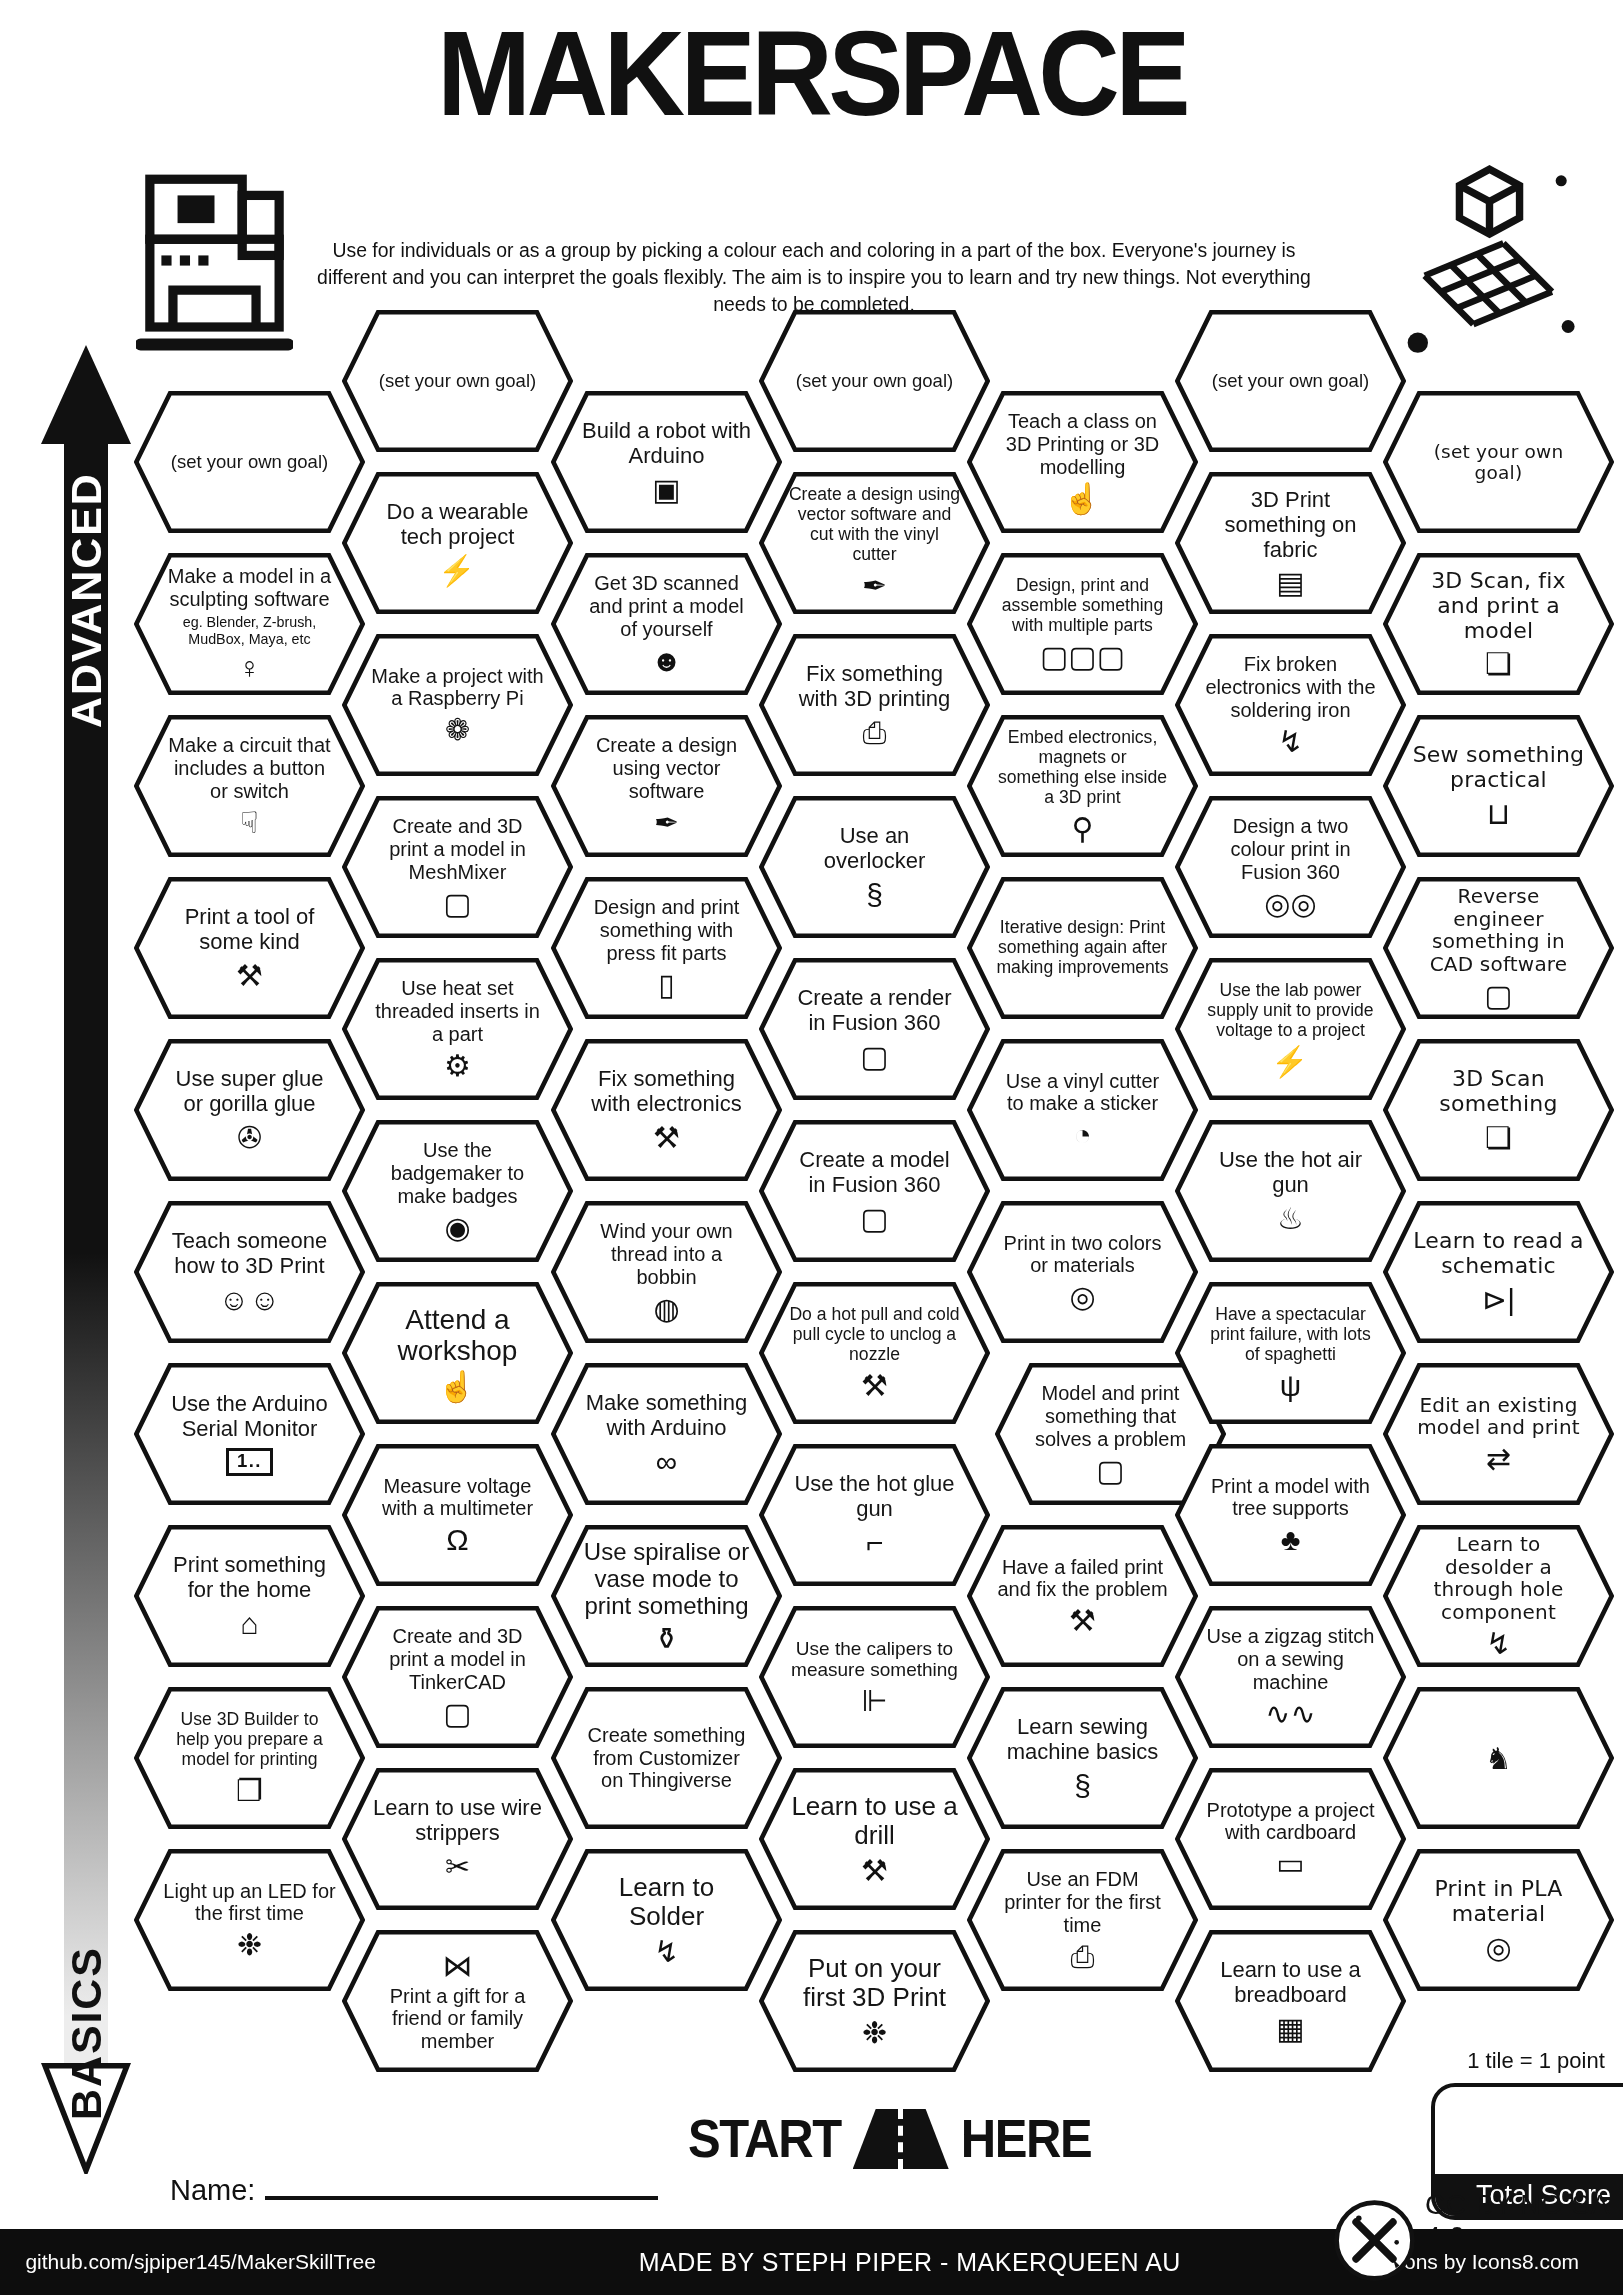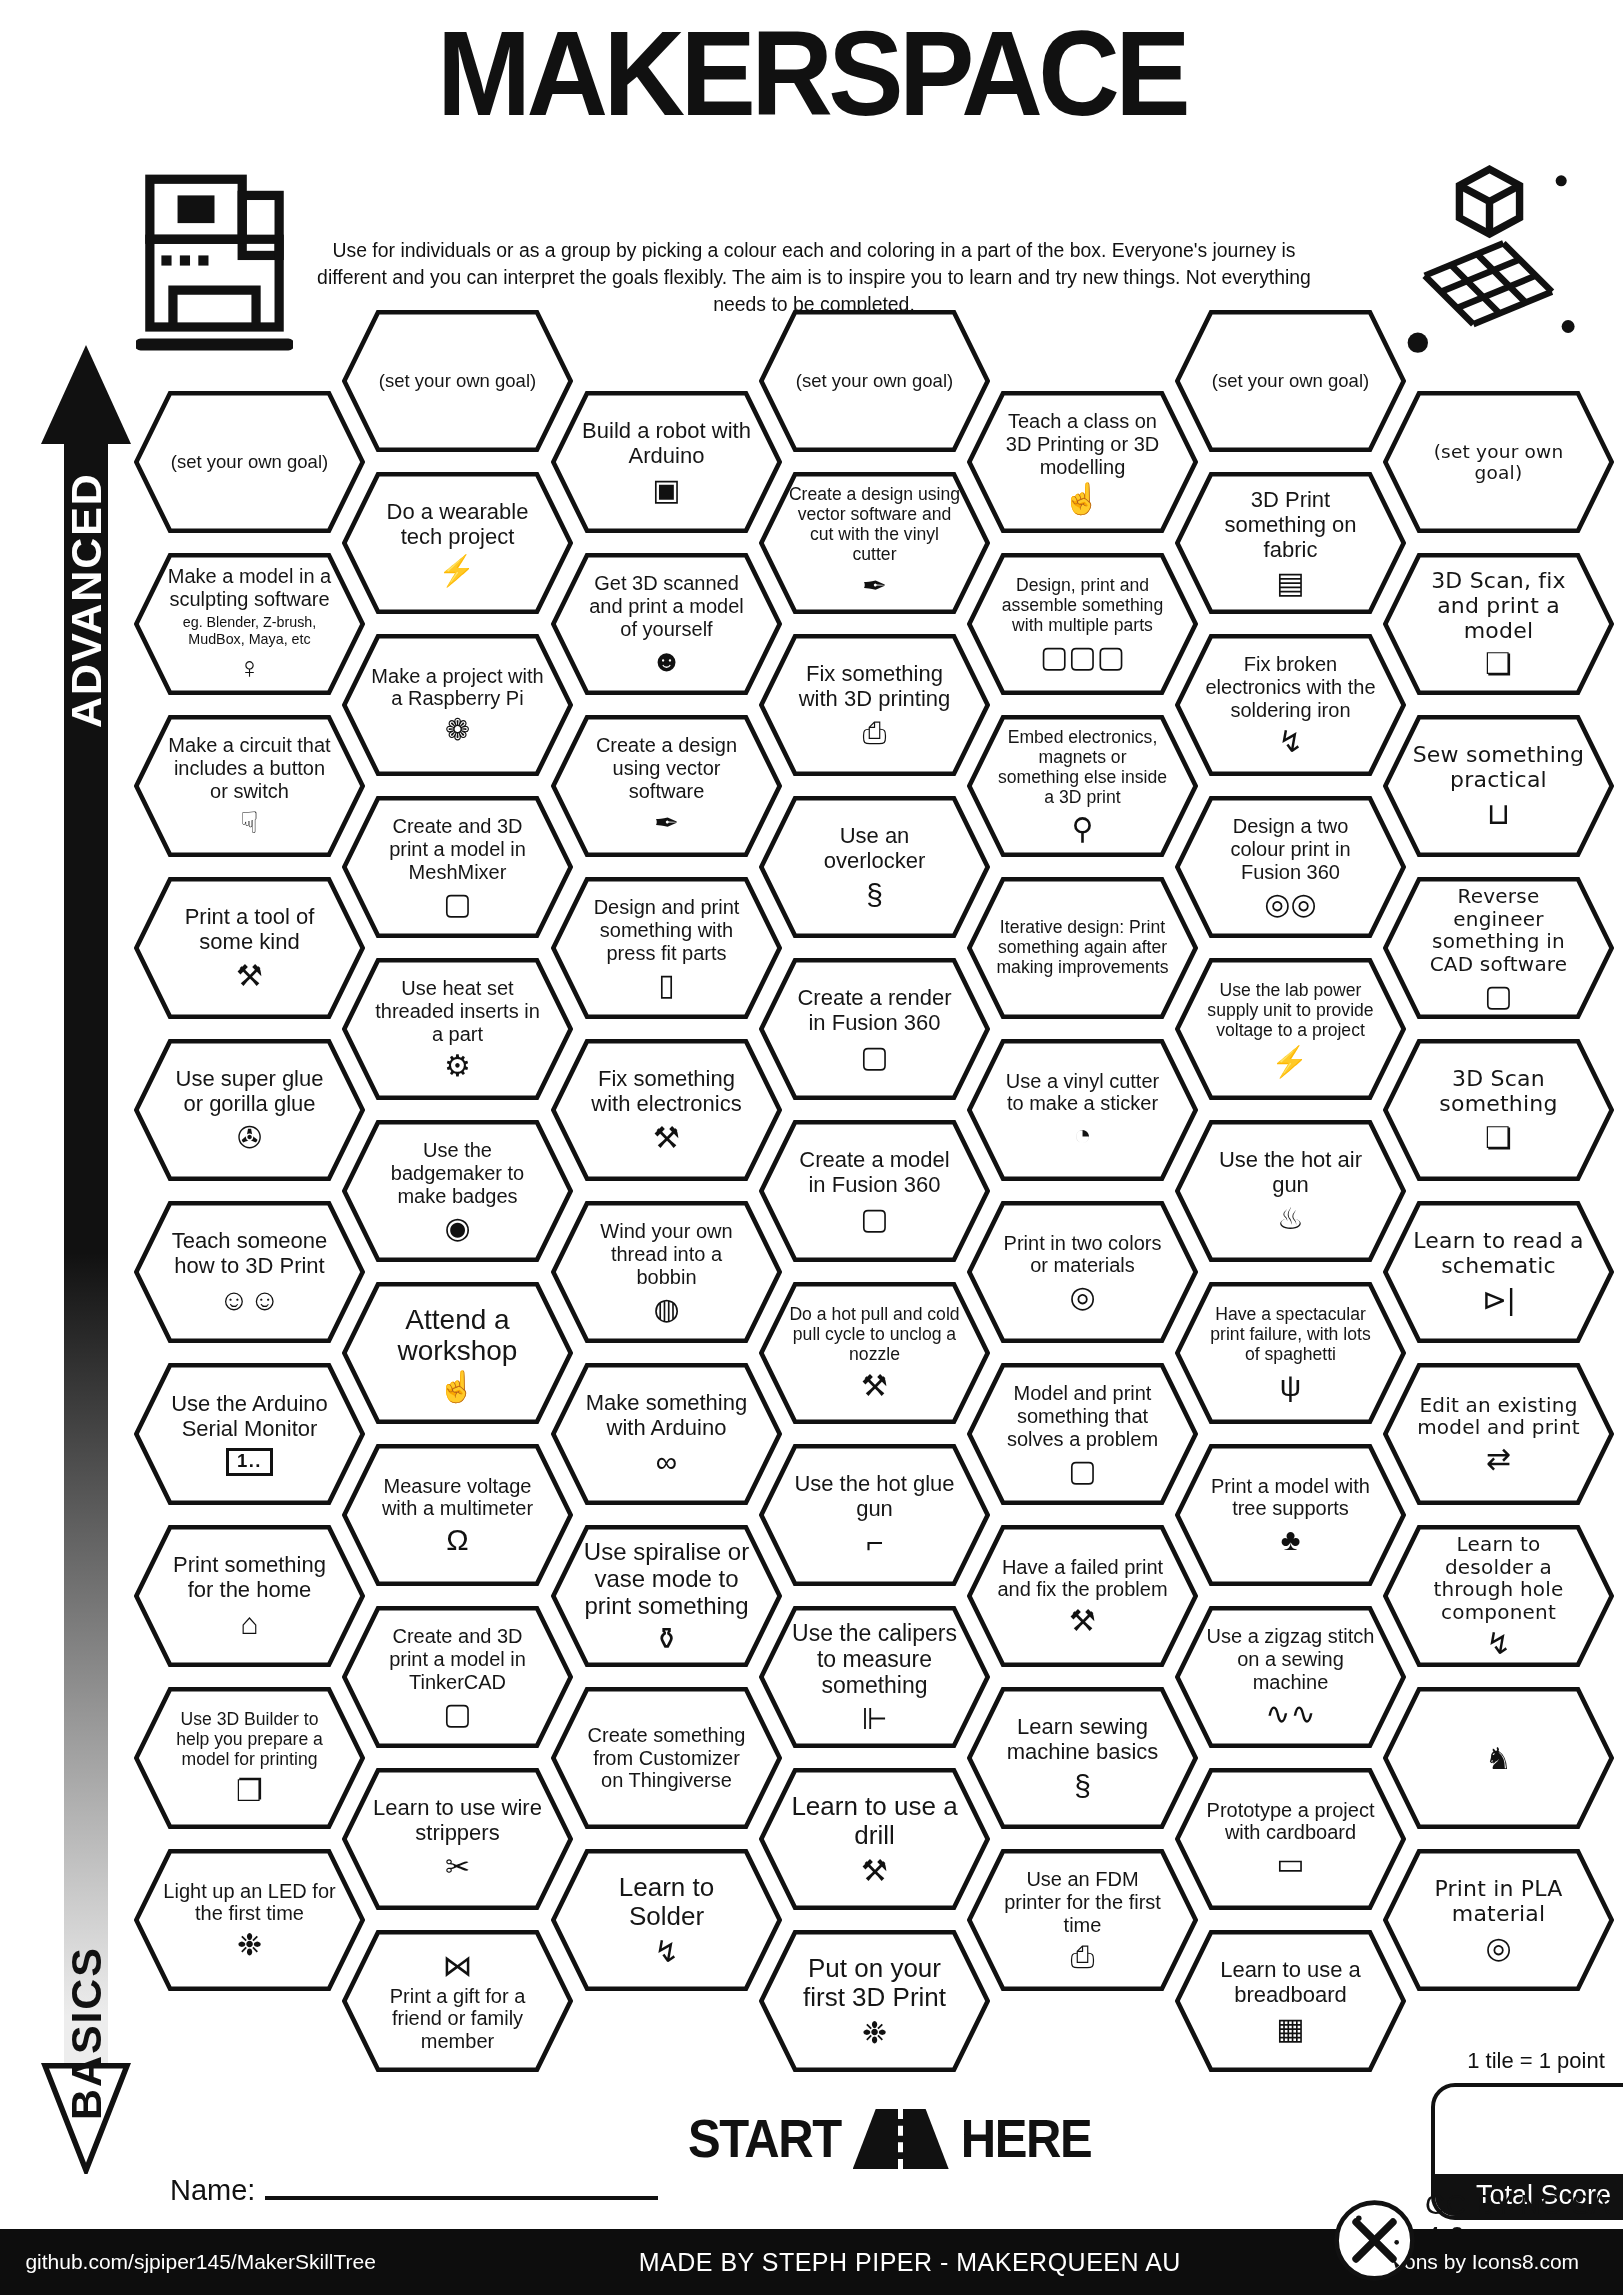--- a/index.html
+++ b/index.html
@@ -472,21 +472,21 @@
         <div class="hc">
           <div class="hl" style="font-size: 22px;">Use the hot glue gun</div>
           <div class="hg">⌐</div>
         </div>
       </div>
       <div class="hex" style="left: 759px; top: 1605px;">
         <svg viewBox="0 0 500 312" preserveAspectRatio="none">
           <polygon points="5,156 78,7 422,7 495,156 422,305 78,305" fill="#fff" stroke="#111" stroke-width="10"></polygon>
         </svg>
         <div class="hc">
-          <div class="hl" style="font-size: 23px;">Use the calipers to measure something</div>
+          <div class="hl" style="font-size: 19px;">Use the calipers to measure something</div>
           <div class="hg">⊩</div>
         </div>
       </div>
       <div class="hex" style="left: 759px; top: 1767px;">
         <svg viewBox="0 0 500 312" preserveAspectRatio="none">
           <polygon points="5,156 78,7 422,7 495,156 422,305 78,305" fill="#fff" stroke="#111" stroke-width="10"></polygon>
         </svg>
         <div class="hc">
           <div class="hl" style="font-size: 26px;">Learn to use a drill</div>
           <div class="hg">⚒</div>
@@ -547,21 +547,21 @@
       </div>
       <div class="hex" style="left: 967px; top: 1200px;">
         <svg viewBox="0 0 500 312" preserveAspectRatio="none">
           <polygon points="5,156 78,7 422,7 495,156 422,305 78,305" fill="#fff" stroke="#111" stroke-width="10"></polygon>
         </svg>
         <div class="hc">
           <div class="hl" style="font-size: 20px;">Print in two colors or materials</div>
           <div class="hg">◎</div>
         </div>
       </div>
-      <div class="hex" style="left: 967px; top: 1362px; text-decoration: underline;">
+      <div class="hex" style="left: 995px; top: 1362px; text-decoration: underline;">
         <svg viewBox="0 0 500 312" preserveAspectRatio="none">
           <polygon points="5,156 78,7 422,7 495,156 422,305 78,305" fill="#fff" stroke="#111" stroke-width="10"></polygon>
         </svg>
         <div class="hc">
           <div class="hl" style="font-size: 20px;">Model and print something that solves a problem</div>
           <div class="hg">▢</div>
         </div>
       </div>
       <div class="hex" style="left: 967px; top: 1524px;">
         <svg viewBox="0 0 500 312" preserveAspectRatio="none">

